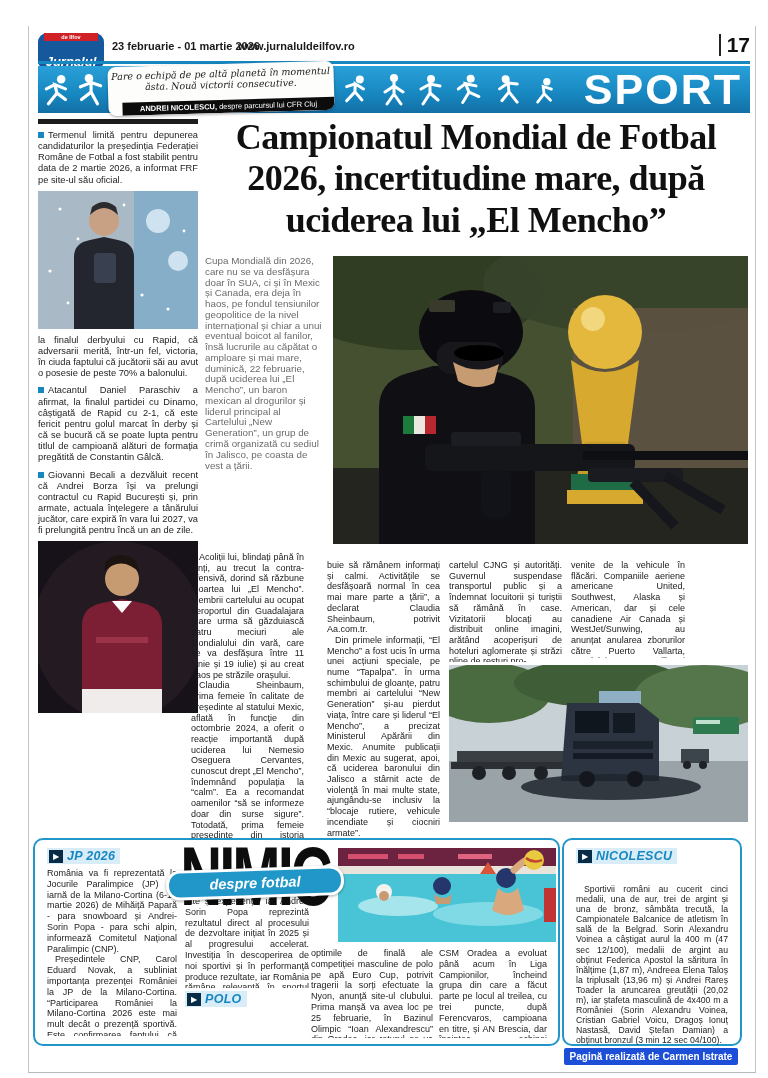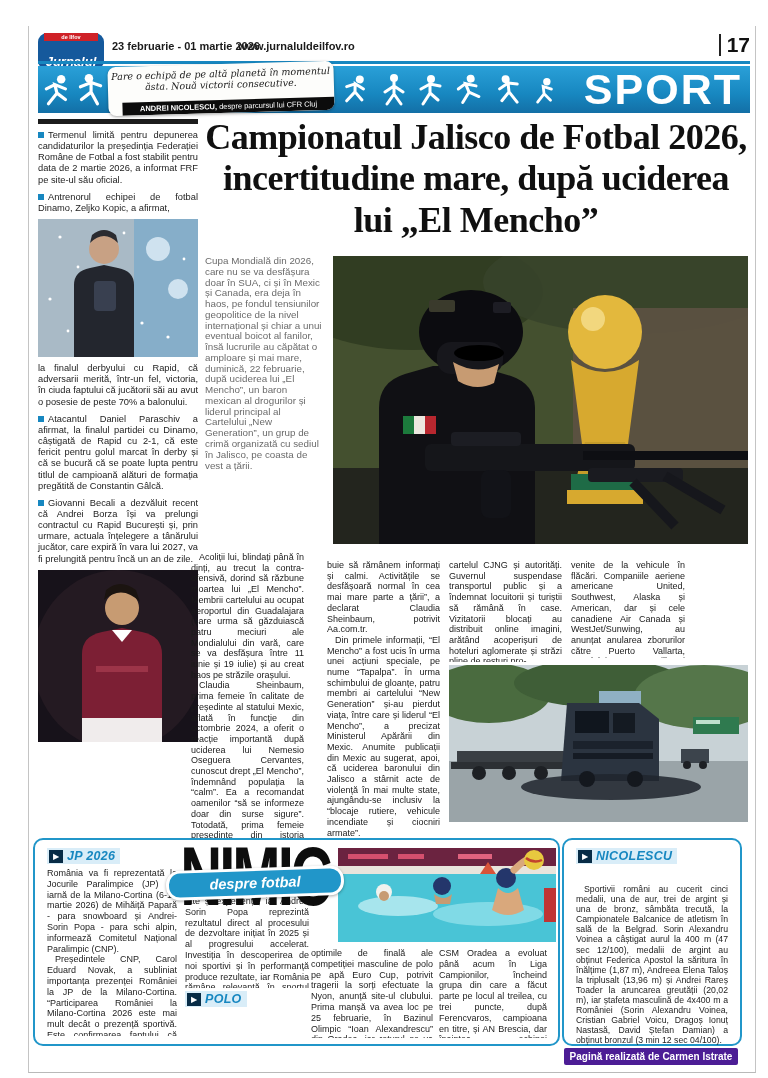--- a/index.html
+++ b/index.html
@@ -84,21 +84,21 @@
   .nimic-word{font-size:58px;font-weight:900;letter-spacing:-3px;color:#0d0d0d;
               transform:scaleY(1.45);transform-origin:top center;line-height:58px;}
   .nimic-ribbon{position:absolute;left:0px;top:34px;width:172px;height:24px;background:#2196c9;
                 border:3px solid #fff;border-radius:14px;transform:rotate(-2deg);
                 color:#fff;font-weight:bold;font-style:italic;font-size:14.5px;
                 display:flex;align-items:center;justify-content:center;
                 box-shadow:0 1px 3px rgba(0,0,0,.35);}
 
   .atl-txt{left:12px;top:44px;width:152px;height:168px;position:absolute;
            font-size:8.7px;line-height:1.16;text-align:justify;color:#1c1c1c;overflow:hidden;}
-  .footer-credit{left:564px;top:1048px;width:174px;height:17px;background:#4c1d95;
+  .footer-credit{left:564px;top:1048px;width:174px;height:17px;background:#1d4ed8;
                  color:#fff;font-size:10px;font-weight:bold;display:flex;align-items:center;
                  justify-content:center;border-radius:2px;}
 </style>
 </head>
 <body>
 
 <div class="page">
   <div class="frame abs"></div>
 
   <div class="logo abs">
@@ -168,21 +168,20 @@
           <circle cx="15" cy="6" r="4" fill="#fff"></circle>
           <path d="M5 28 L12 19 L11 11 L20 14 M12 19 L19 26" stroke="#fff" stroke-width="3" fill="none" stroke-linecap="round"></path>
         </svg>
     </span>
     <div class="sport-word">SPORT</div>
   </div>
 
   <div class="sidebar abs">
     <div class="sb-topbar"></div>
     <p class="sb-item"><span class="bullet"></span><span>Termenul limită pentru depunerea candidaturilor la președinția Federației Române de Fotbal a fost stabilit pentru data de 2 martie 2026, a informat FRF pe site-ul său oficial.</span></p>
-    <p class="sb-item"><span class="bullet"></span><span>Antrenorul echipei de fotbal Dinamo, Zeljko Kopic, a afirmat,</span></p>
 
     <svg class="sb-photo" width="160" height="138" viewBox="0 0 160 138">
       <rect width="160" height="138" fill="#a9bac6"></rect>
       <rect x="96" y="0" width="64" height="138" fill="#86aec9"></rect>
       <circle cx="120" cy="30" r="12" fill="#cfe2ef"></circle>
       <circle cx="140" cy="70" r="10" fill="#cfe2ef"></circle>
       <circle cx="66" cy="30" r="15" fill="#c8a184"></circle>
       <path d="M52 24 q14 -14 28 0 l-2 -8 q-12 -10 -24 0 Z" fill="#2b2b30"></path>
       <path d="M36 138 V66 q0-14 16-17 l14 -3 14 3 q16 3 16 17 v72 Z" fill="#23262e"></path>
       <rect x="56" y="62" width="22" height="30" rx="4" fill="#394050"></rect>
@@ -191,35 +190,35 @@
       <circle cx="12" cy="80" r="1.6" fill="#fff"></circle>
         <circle cx="86" cy="14" r="1.4" fill="#fff"></circle>
       <circle cx="104" cy="104" r="1.6" fill="#fff"></circle>
         <circle cx="146" cy="40" r="1.4" fill="#fff"></circle>
       <circle cx="130" cy="118" r="1.6" fill="#fff"></circle>
         <circle cx="30" cy="112" r="1.4" fill="#fff"></circle>
     </svg>
 
     <p class="sb-item"><span>la finalul derbyului cu Rapid, că adversarii merită, într-un fel, victoria, în ciuda faptului că jucătorii săi au avut o posesie de peste 70% a balonului.</span></p>
     <p class="sb-item"><span class="bullet"></span><span>Atacantul Daniel Paraschiv a afirmat, la finalul partidei cu Dinamo, câștigată de Rapid cu 2-1, că este fericit pentru golul marcat în derby și că se bucură că se poate lupta pentru titlul de campioană alături de formația pregătită de Constantin Gâlcă.</span></p>
-    <p class="sb-item"><span class="bullet"></span><span>Giovanni Becali a dezvăluit recent că Andrei Borza își va prelungi contractul cu Rapid București și, prin urmare, actuala înțelegere a tânărului jucător, care expiră în vara lui 2027, va fi prelungită pentru încă un an de zile.</span></p>
+    <p class="sb-item"><span class="bullet"></span><span>Giovanni Becali a dezvăluit recent că Andrei Borza își va prelungi contractul cu Rapid București și, prin armate, actuala înțelegere a tânărului jucător, care expiră în vara lui 2027, va fi prelungită pentru încă un an de zile.</span></p>
 
     <svg class="sb-photo" width="160" height="172" viewBox="0 0 160 172">
       <rect width="160" height="172" fill="#17121a"></rect>
       <ellipse cx="80" cy="90" rx="85" ry="90" fill="#241a22"></ellipse>
       <circle cx="84" cy="38" r="17" fill="#c79b72"></circle>
       <path d="M66 30 q18 -16 36 2 l-4 -12 q-16 -12 -30 0 Z" fill="#1b1410"></path>
       <path d="M44 172 V84 q0-18 20-22 l20 -4 20 4 q20 4 20 22 v88 Z" fill="#7c1f34"></path>
       <path d="M74 60 h20 l-10 12 Z" fill="#fff"></path>
       <rect x="44" y="148" width="80" height="24" fill="#f0ecec"></rect>
       <rect x="58" y="96" width="52" height="6" fill="#9c3448"></rect>
     </svg>
   </div>
 
-  <div class="headline abs">Campionatul Jalisco de Fotbal 2026, incertitudine mare, după uciderea lui „El Mencho”</div>
+  <div class="headline abs">Campionatul Mondial de Fotbal 2026, incertitudine mare, după uciderea lui „El Mencho”</div>
 
   <div class="lead abs">Cupa Mondială din 2026, care nu se va desfășura doar în SUA, ci și în Mexic și Canada, era deja în haos, pe fondul tensiunilor geopolitice de la nivel internațional și chiar a unui eventual boicot al fanilor, însă lucrurile au căpătat o amploare și mai mare, duminică, 22 februarie, după uciderea lui „El Mencho”, un baron mexican al drogurilor și liderul principal al Cartelului „New Generation”, un grup de crimă organizată cu sediul în Jalisco, pe coasta de vest a țării.</div>
 
   <svg class="main-photo abs" viewBox="0 0 415 288" preserveAspectRatio="none">
     <rect width="415" height="288" fill="#44502f"></rect>
     <ellipse cx="80" cy="36" rx="130" ry="58" fill="#2e3a20" opacity=".85"></ellipse>
     <ellipse cx="300" cy="26" rx="150" ry="52" fill="#37432a" opacity=".9"></ellipse>
     <rect x="240" y="52" width="175" height="180" fill="#5c5142" opacity=".92"></rect>
     <rect x="0" y="212" width="415" height="76" fill="#23251e"></rect>
 

